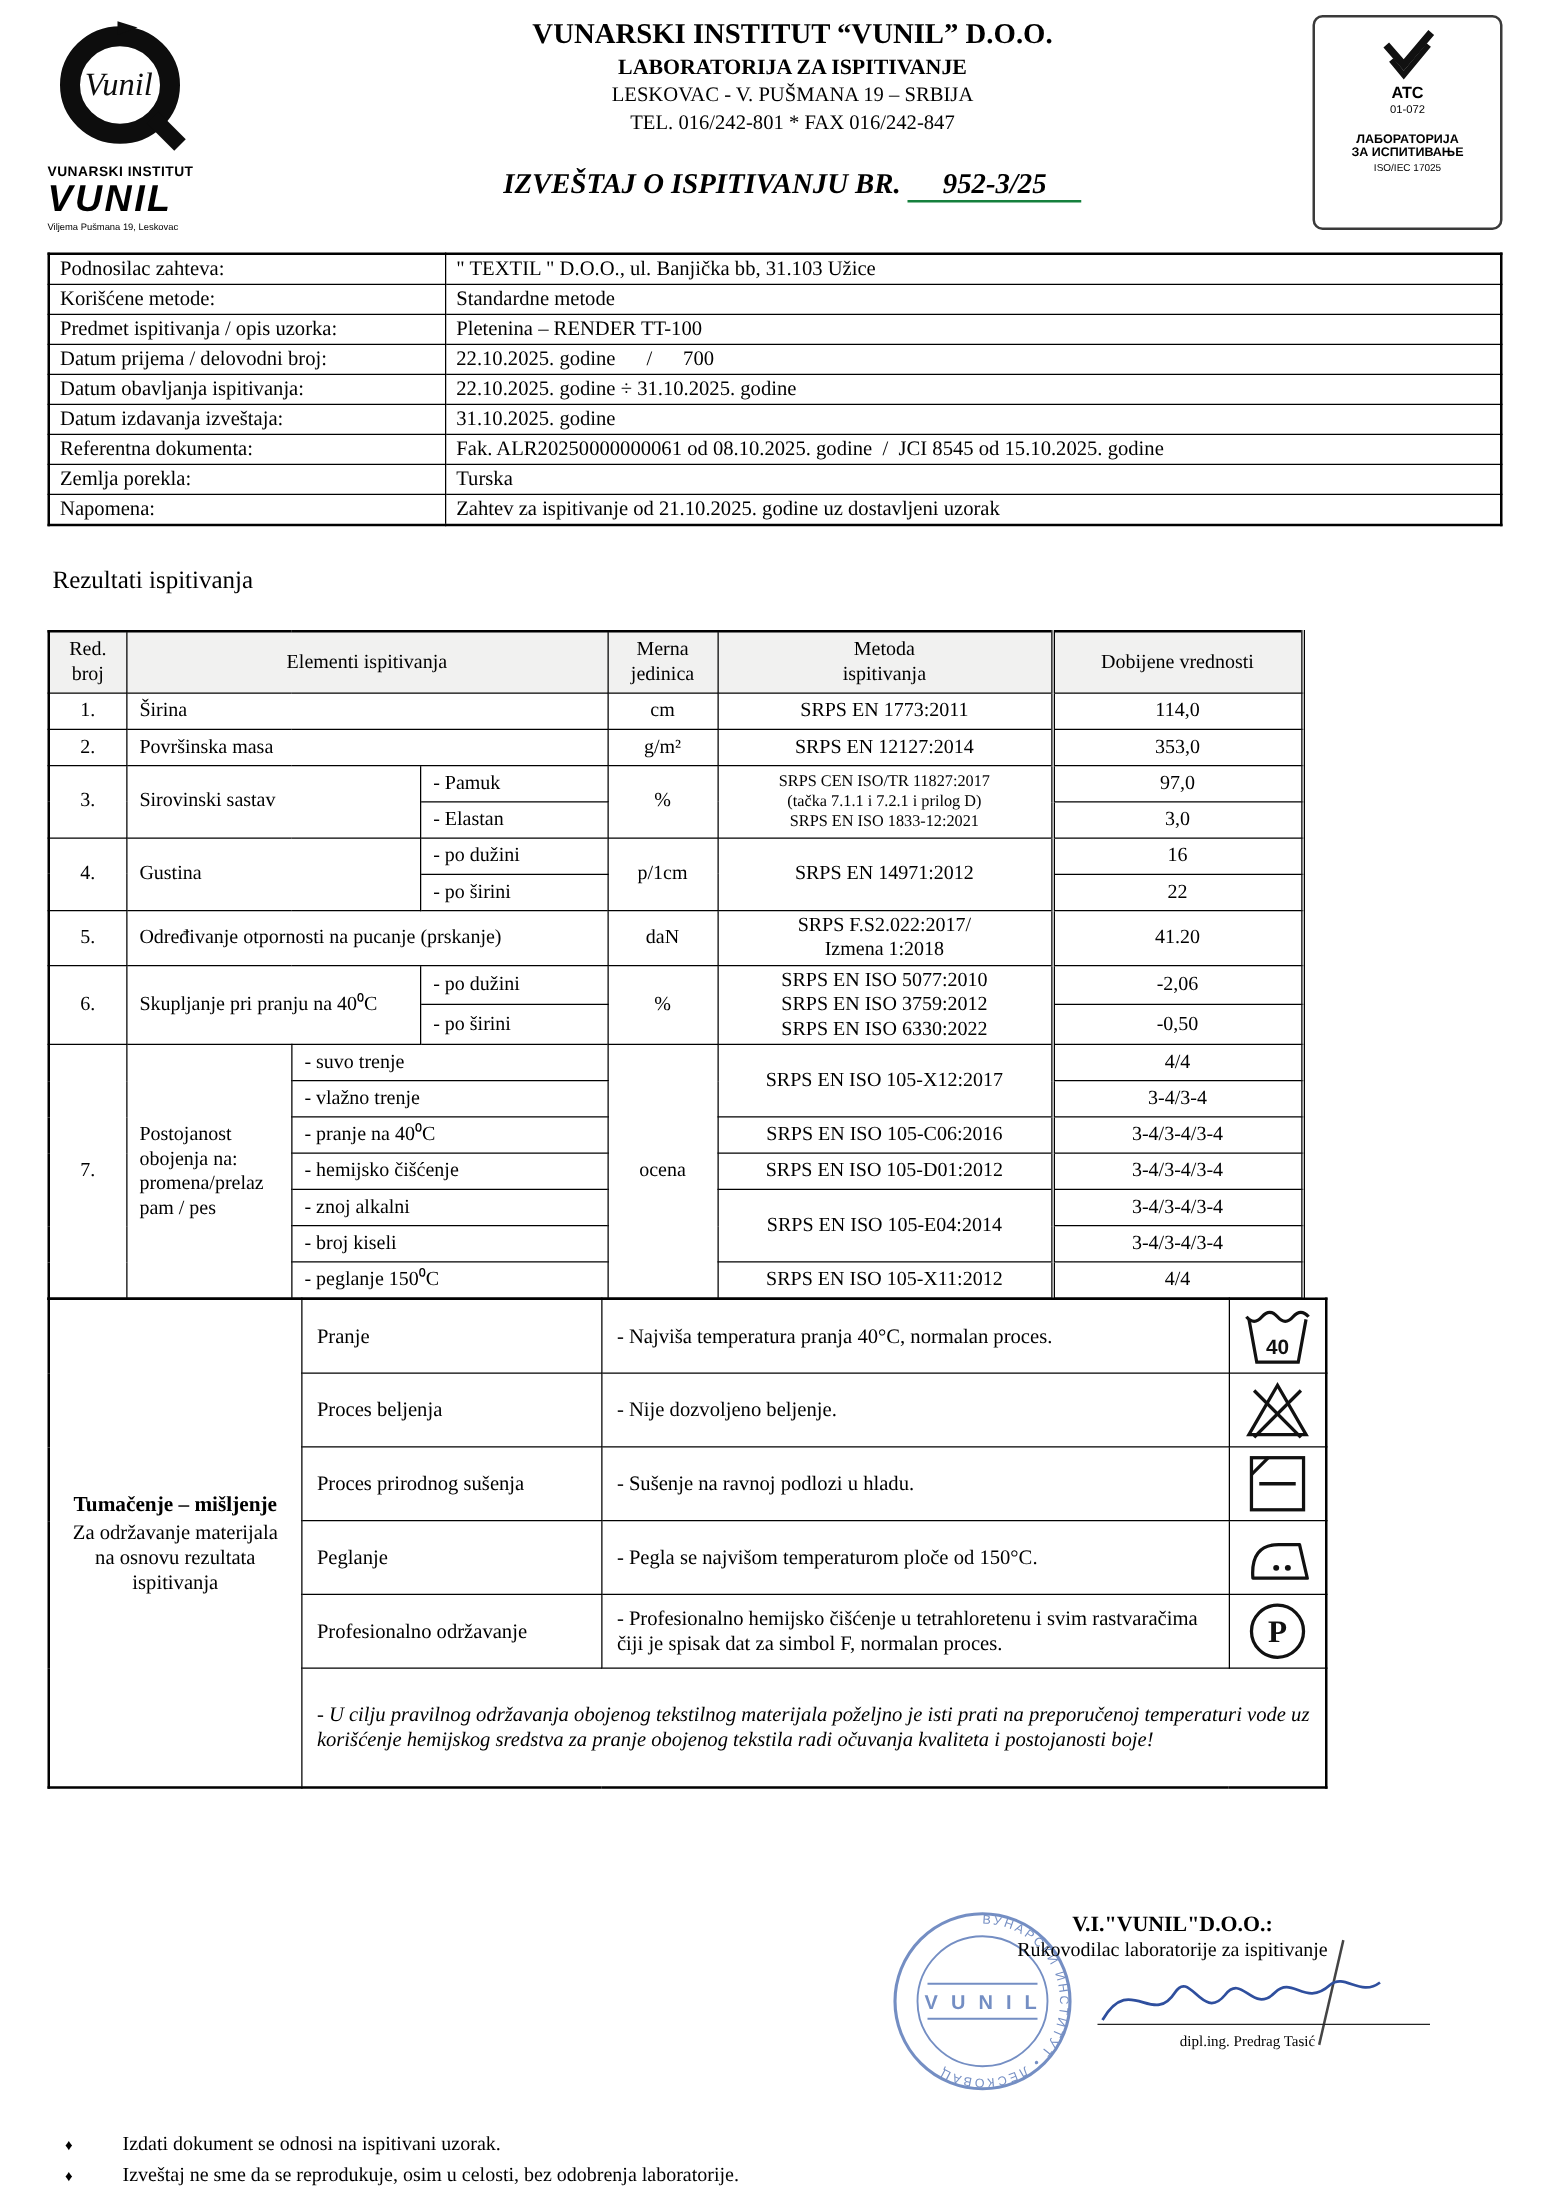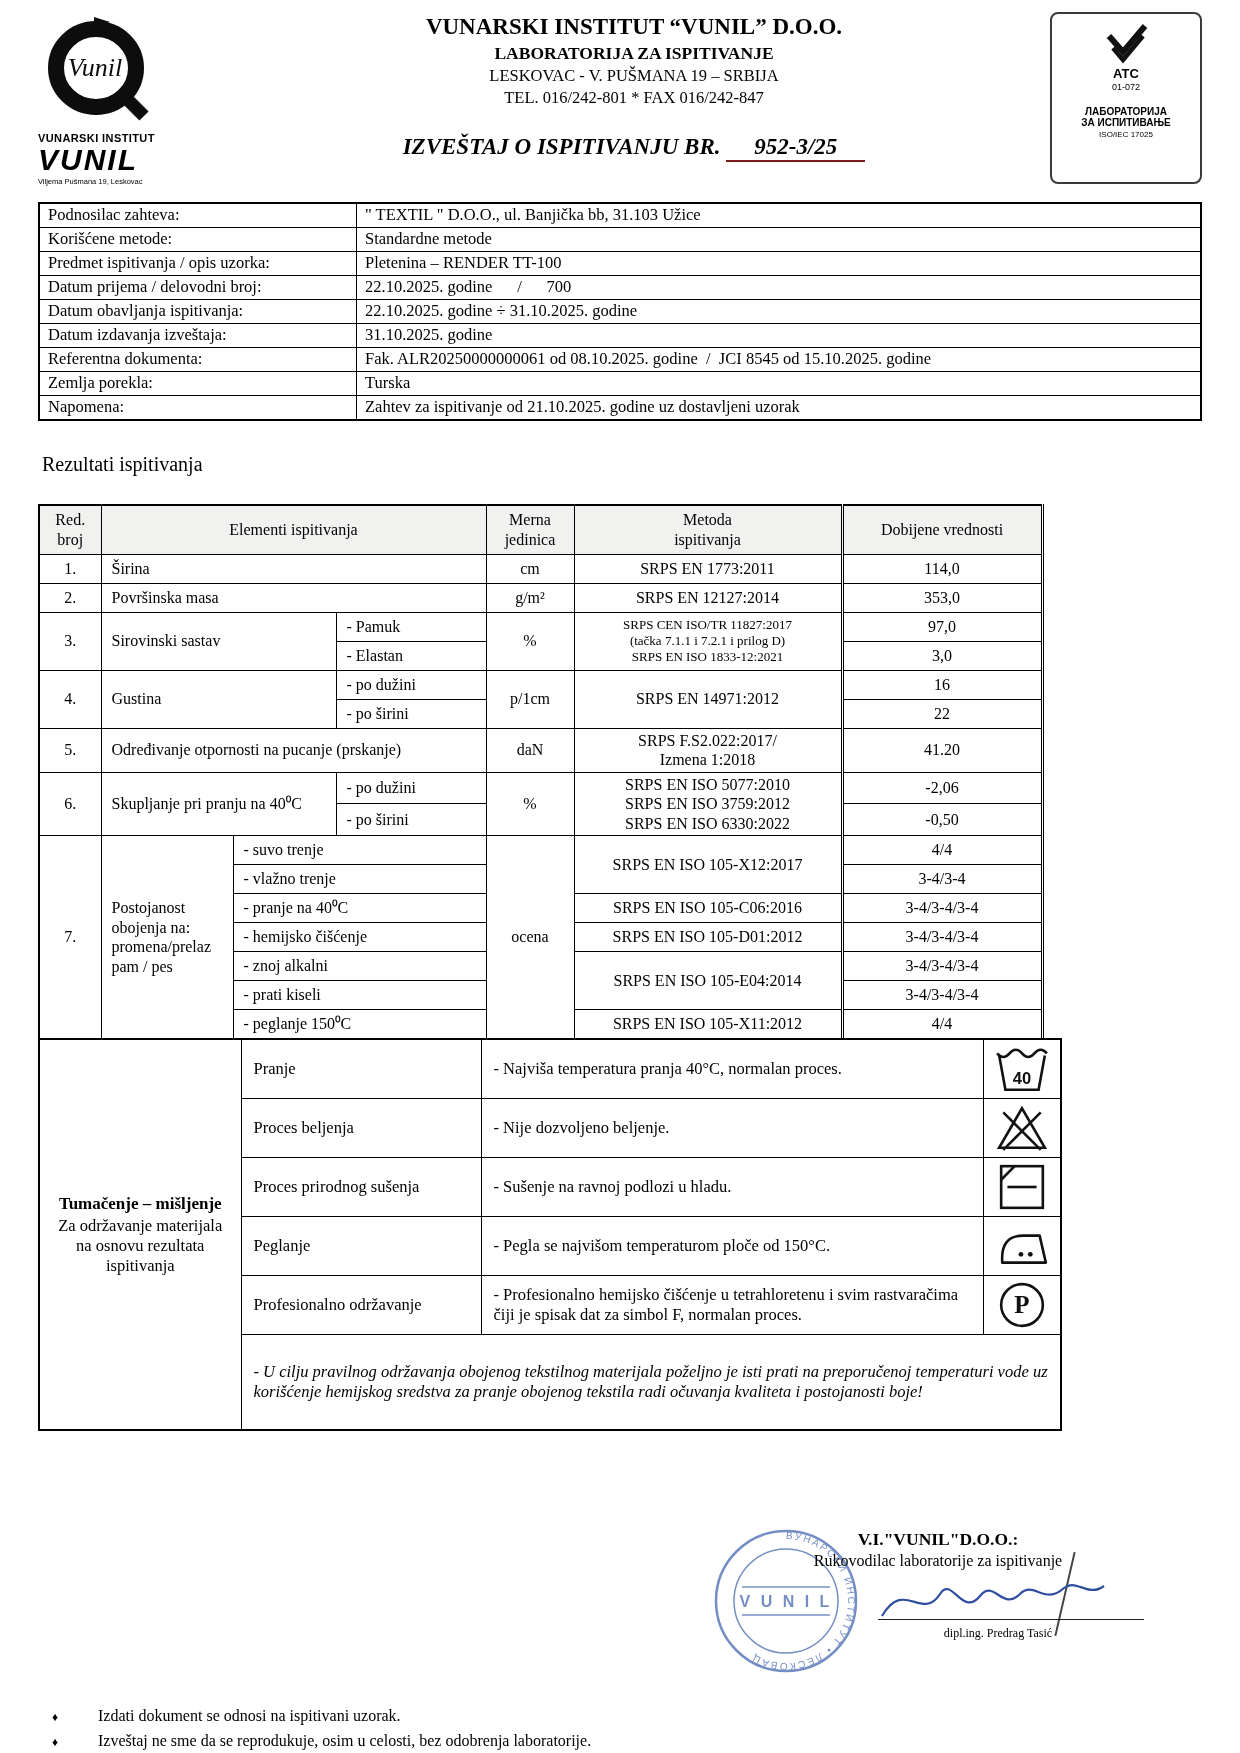--- a/index.html
+++ b/index.html
@@ -10,21 +10,21 @@
   .header{display:flex;align-items:flex-start;}
   .logo-block{flex:none;width:180px;padding-top:4px;text-align:left;}
   .logo-caption{font-family:"Liberation Sans",sans-serif;font-weight:bold;font-size:11px;margin-top:6px;letter-spacing:.4px;}
   .logo-wordmark{font-family:"Liberation Sans",sans-serif;font-weight:900;font-style:italic;font-size:30px;line-height:1.05;letter-spacing:2px;}
   .logo-sub{font-family:"Liberation Sans",sans-serif;font-size:7.5px;margin-top:1px;}
   .head-center{flex:1;text-align:center;padding-top:2px;}
   .head-company{font-size:23px;font-weight:bold;}
   .head-lab{font-size:17.5px;font-weight:bold;margin-top:3px;}
   .head-addr,.head-tel{font-size:16.5px;margin-top:2px;text-align:center;}
   .report-title{font-size:23px;font-weight:bold;font-style:italic;margin-top:26px;}
-  .report-no{border-bottom:2px solid #7f1d1d;padding:0 28px 1px;}
+  .report-no{border-bottom:2px solid #15803d;padding:0 28px 1px;}
   .badge{flex:none;width:152px;height:172px;border:2px solid #3a3a3a;border-radius:8px;text-align:center;font-family:"Liberation Sans",sans-serif;padding-top:8px;box-sizing:border-box;}
   .badge-name{font-size:13px;font-weight:bold;margin-top:2px;}
   .badge-code{font-size:9px;margin-top:1px;}
   .badge-l1{font-size:10px;font-weight:bold;margin-top:14px;}
   .badge-l2{font-size:10px;font-weight:bold;}
   .badge-l3{font-size:8px;margin-top:2px;}
 
   table{border-collapse:collapse;}
 
   
@@ -266,21 +266,21 @@
         <td colspan="2" class="l">- hemijsko čišćenje</td>
         <td>SRPS EN ISO 105-D01:2012</td>
         <td class="val">3-4/3-4/3-4</td>
       </tr>
       <tr>
         <td colspan="2" class="l">- znoj alkalni</td>
         <td rowspan="2">SRPS EN ISO 105-E04:2014</td>
         <td class="val">3-4/3-4/3-4</td>
       </tr>
       <tr>
-        <td colspan="2" class="l">- prati kiseli</td>
+        <td colspan="2" class="l">- broj kiseli</td>
         <td class="val">3-4/3-4/3-4</td>
       </tr>
       <tr>
         <td colspan="2" class="l">- peglanje 150⁰C</td>
         <td>SRPS EN ISO 105-X11:2012</td>
         <td class="val">4/4</td>
       </tr>
     </tbody>
   </table>
 

